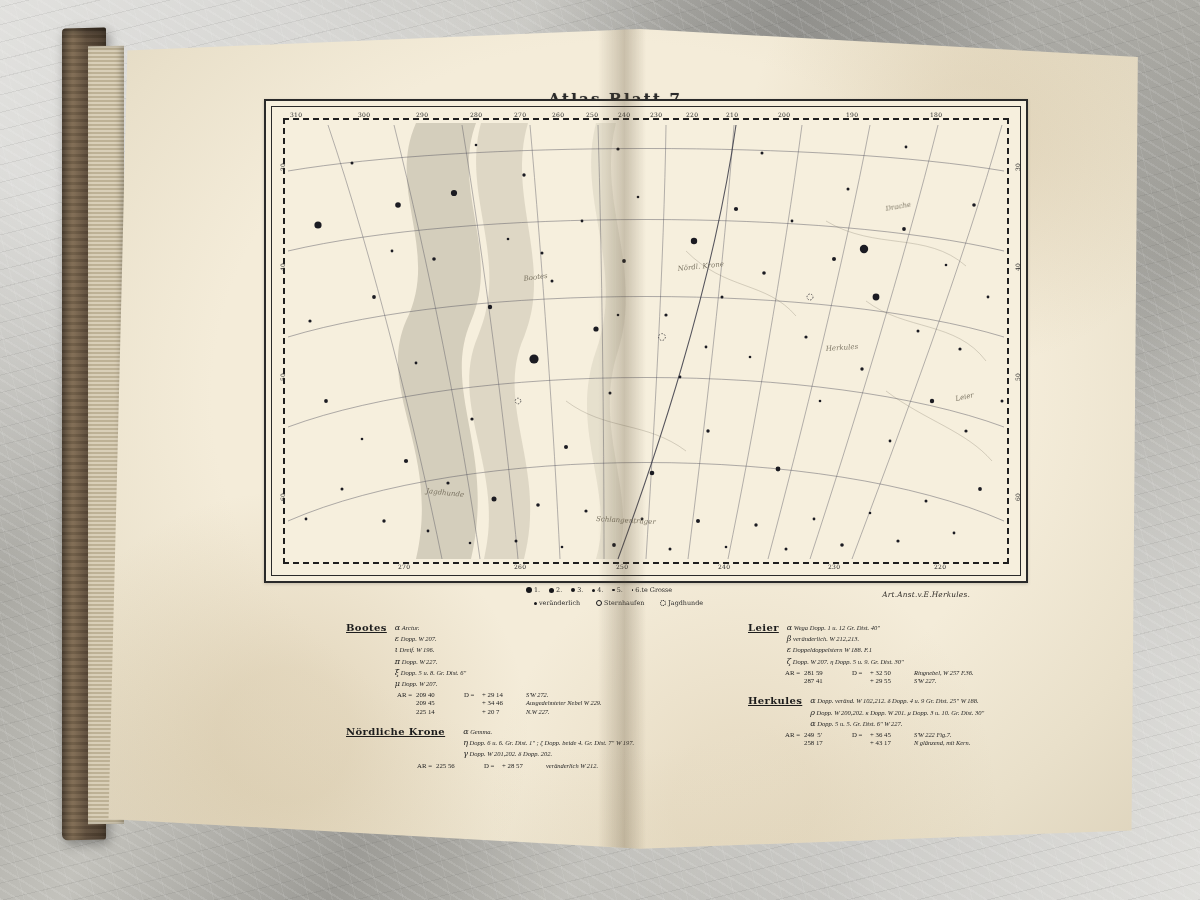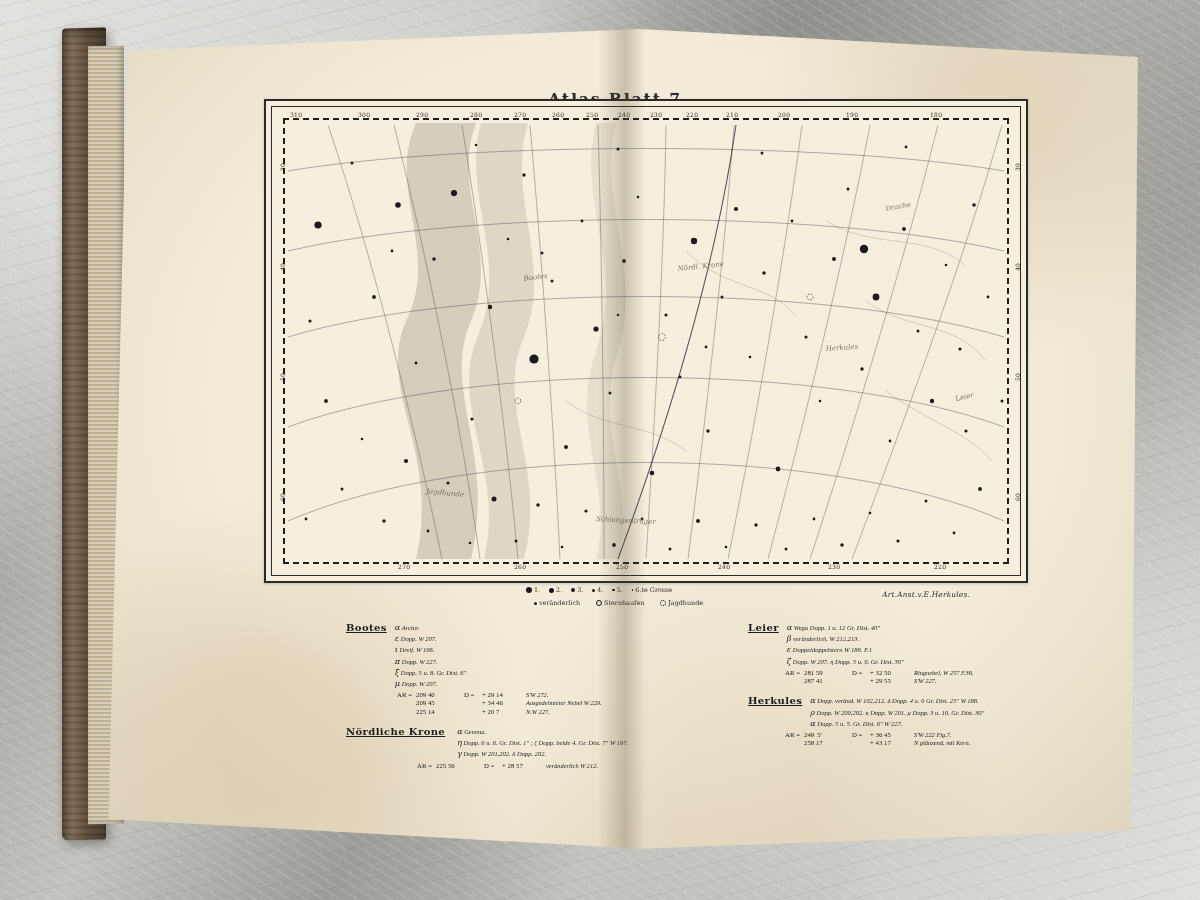--- a/index.html
+++ b/index.html
@@ -421,21 +421,21 @@
               <span class="ar"></span>
               <span class="v1">225 14</span>
               <span class="d"></span>
               <span class="v2">+ 20    7</span>
               <span class="note">N.W 227.</span>
             </div>
           </div>
         </div>
 
         <div style="margin-top:10px;">
-          <div style="display:flex;gap:12px;">
+          <div style="display:flex;gap:18px;">
             <div class="const-head">Nördliche Krone</div>
             <div class="lines" style="margin-top:0;">
               <div class="ln"><span class="greek">α</span> <span>Gemma.</span></div>
               <div class="ln"><span class="greek">η</span> <span>Dopp. 6 u. 6. Gr. Dist. 1″ ;  ζ Dopp. beide 4. Gr. Dist. 7″ W 197.</span></div>
               <div class="ln"><span class="greek">γ</span> <span>Dopp. W 201,202.   δ Dopp. 202.</span></div>
             </div>
           </div>
           <div class="rows" style="padding-left:60px;">
             <div class="row">
               <span class="ar">AR =</span>

